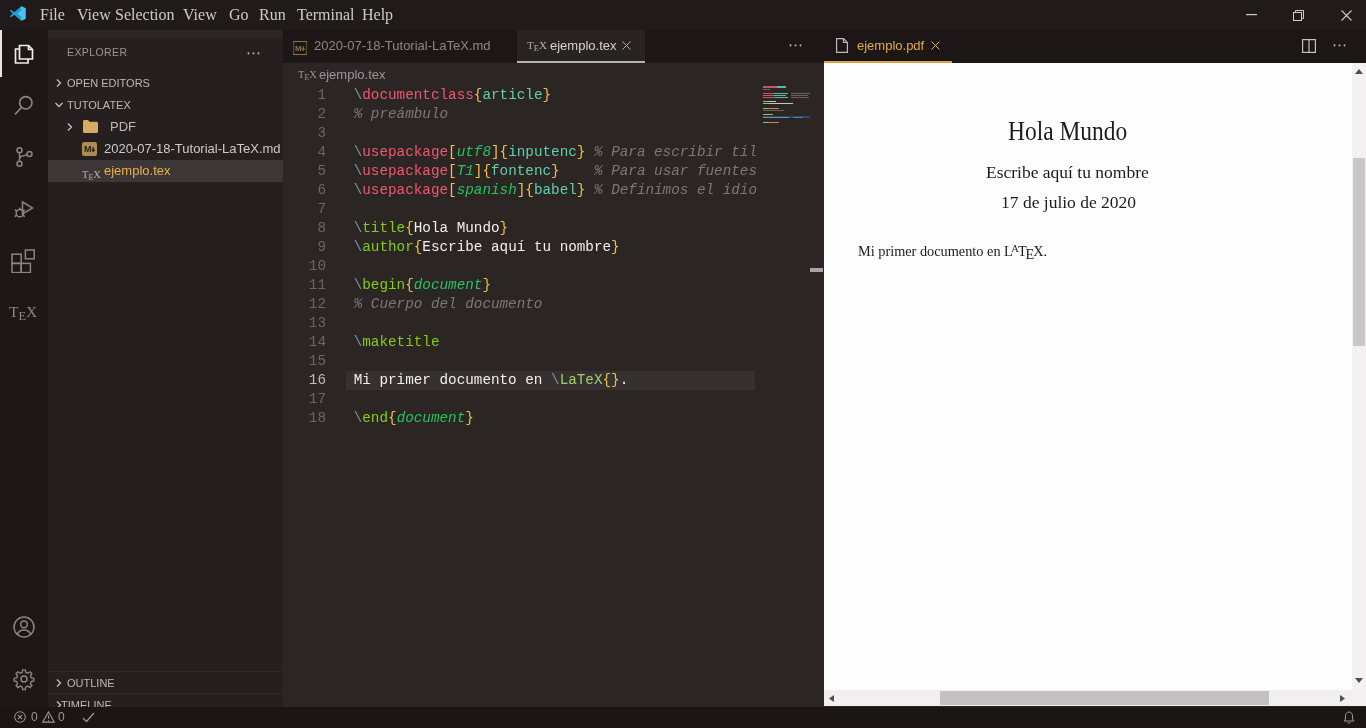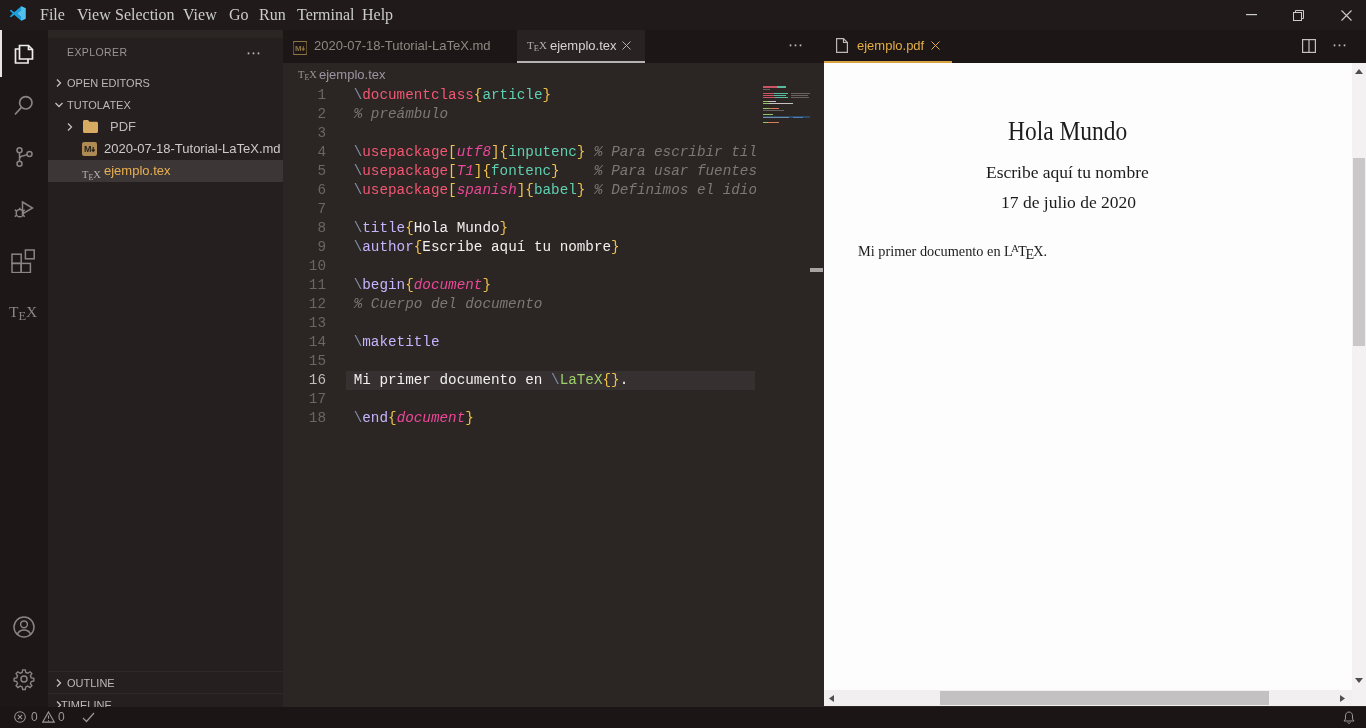--- a/index.html
+++ b/index.html
@@ -32,22 +32,22 @@
   #tab2 { position:absolute; left:234px; top:0; width:128px; height:33px; background:#282222; border-bottom:2px solid #b5b2b2; }
   #breadcrumb { left:283px; top:63px; width:541px; height:24px; }
   #code { left:283px; top:63px; width:473px; height:620px; overflow:hidden;
     font-family:"Liberation Mono", monospace; font-size:14.3px; line-height:19px; }
   .cl { position:absolute; left:70.7px; white-space:pre; }
   .ln { position:absolute; left:0; width:43px; text-align:right; color:#6b6565; }
   .tk-bs  { color:#7e8ea6; }
   .tk-kw  { color:#f15772; }
   .tk-br  { color:#eec14b; }
   .tk-cls { color:#5fd0b0; }
-  .tk-par { color:#ec4899; font-style:italic; }
-  .tk-grn { color:#c4b5fd; }
+  .tk-par { color:#22c55e; font-style:italic; }
+  .tk-grn { color:#84cc16; }
   .tk-com { color:#7d7777; font-style:italic; }
   .tk-txt { color:#f2efef; }
   .tk-ltx { color:#9ed169; }
 
   
   .mmbar { position:absolute; height:1.2px; opacity:0.88; }
 
   
   #tabstrip2 { left:824px; top:30px; width:542px; height:33px; background:#1c1616; }
   #pdftab { position:absolute; left:0; top:0; width:128px; height:33px; border-bottom:2.5px solid #d8a343; }

